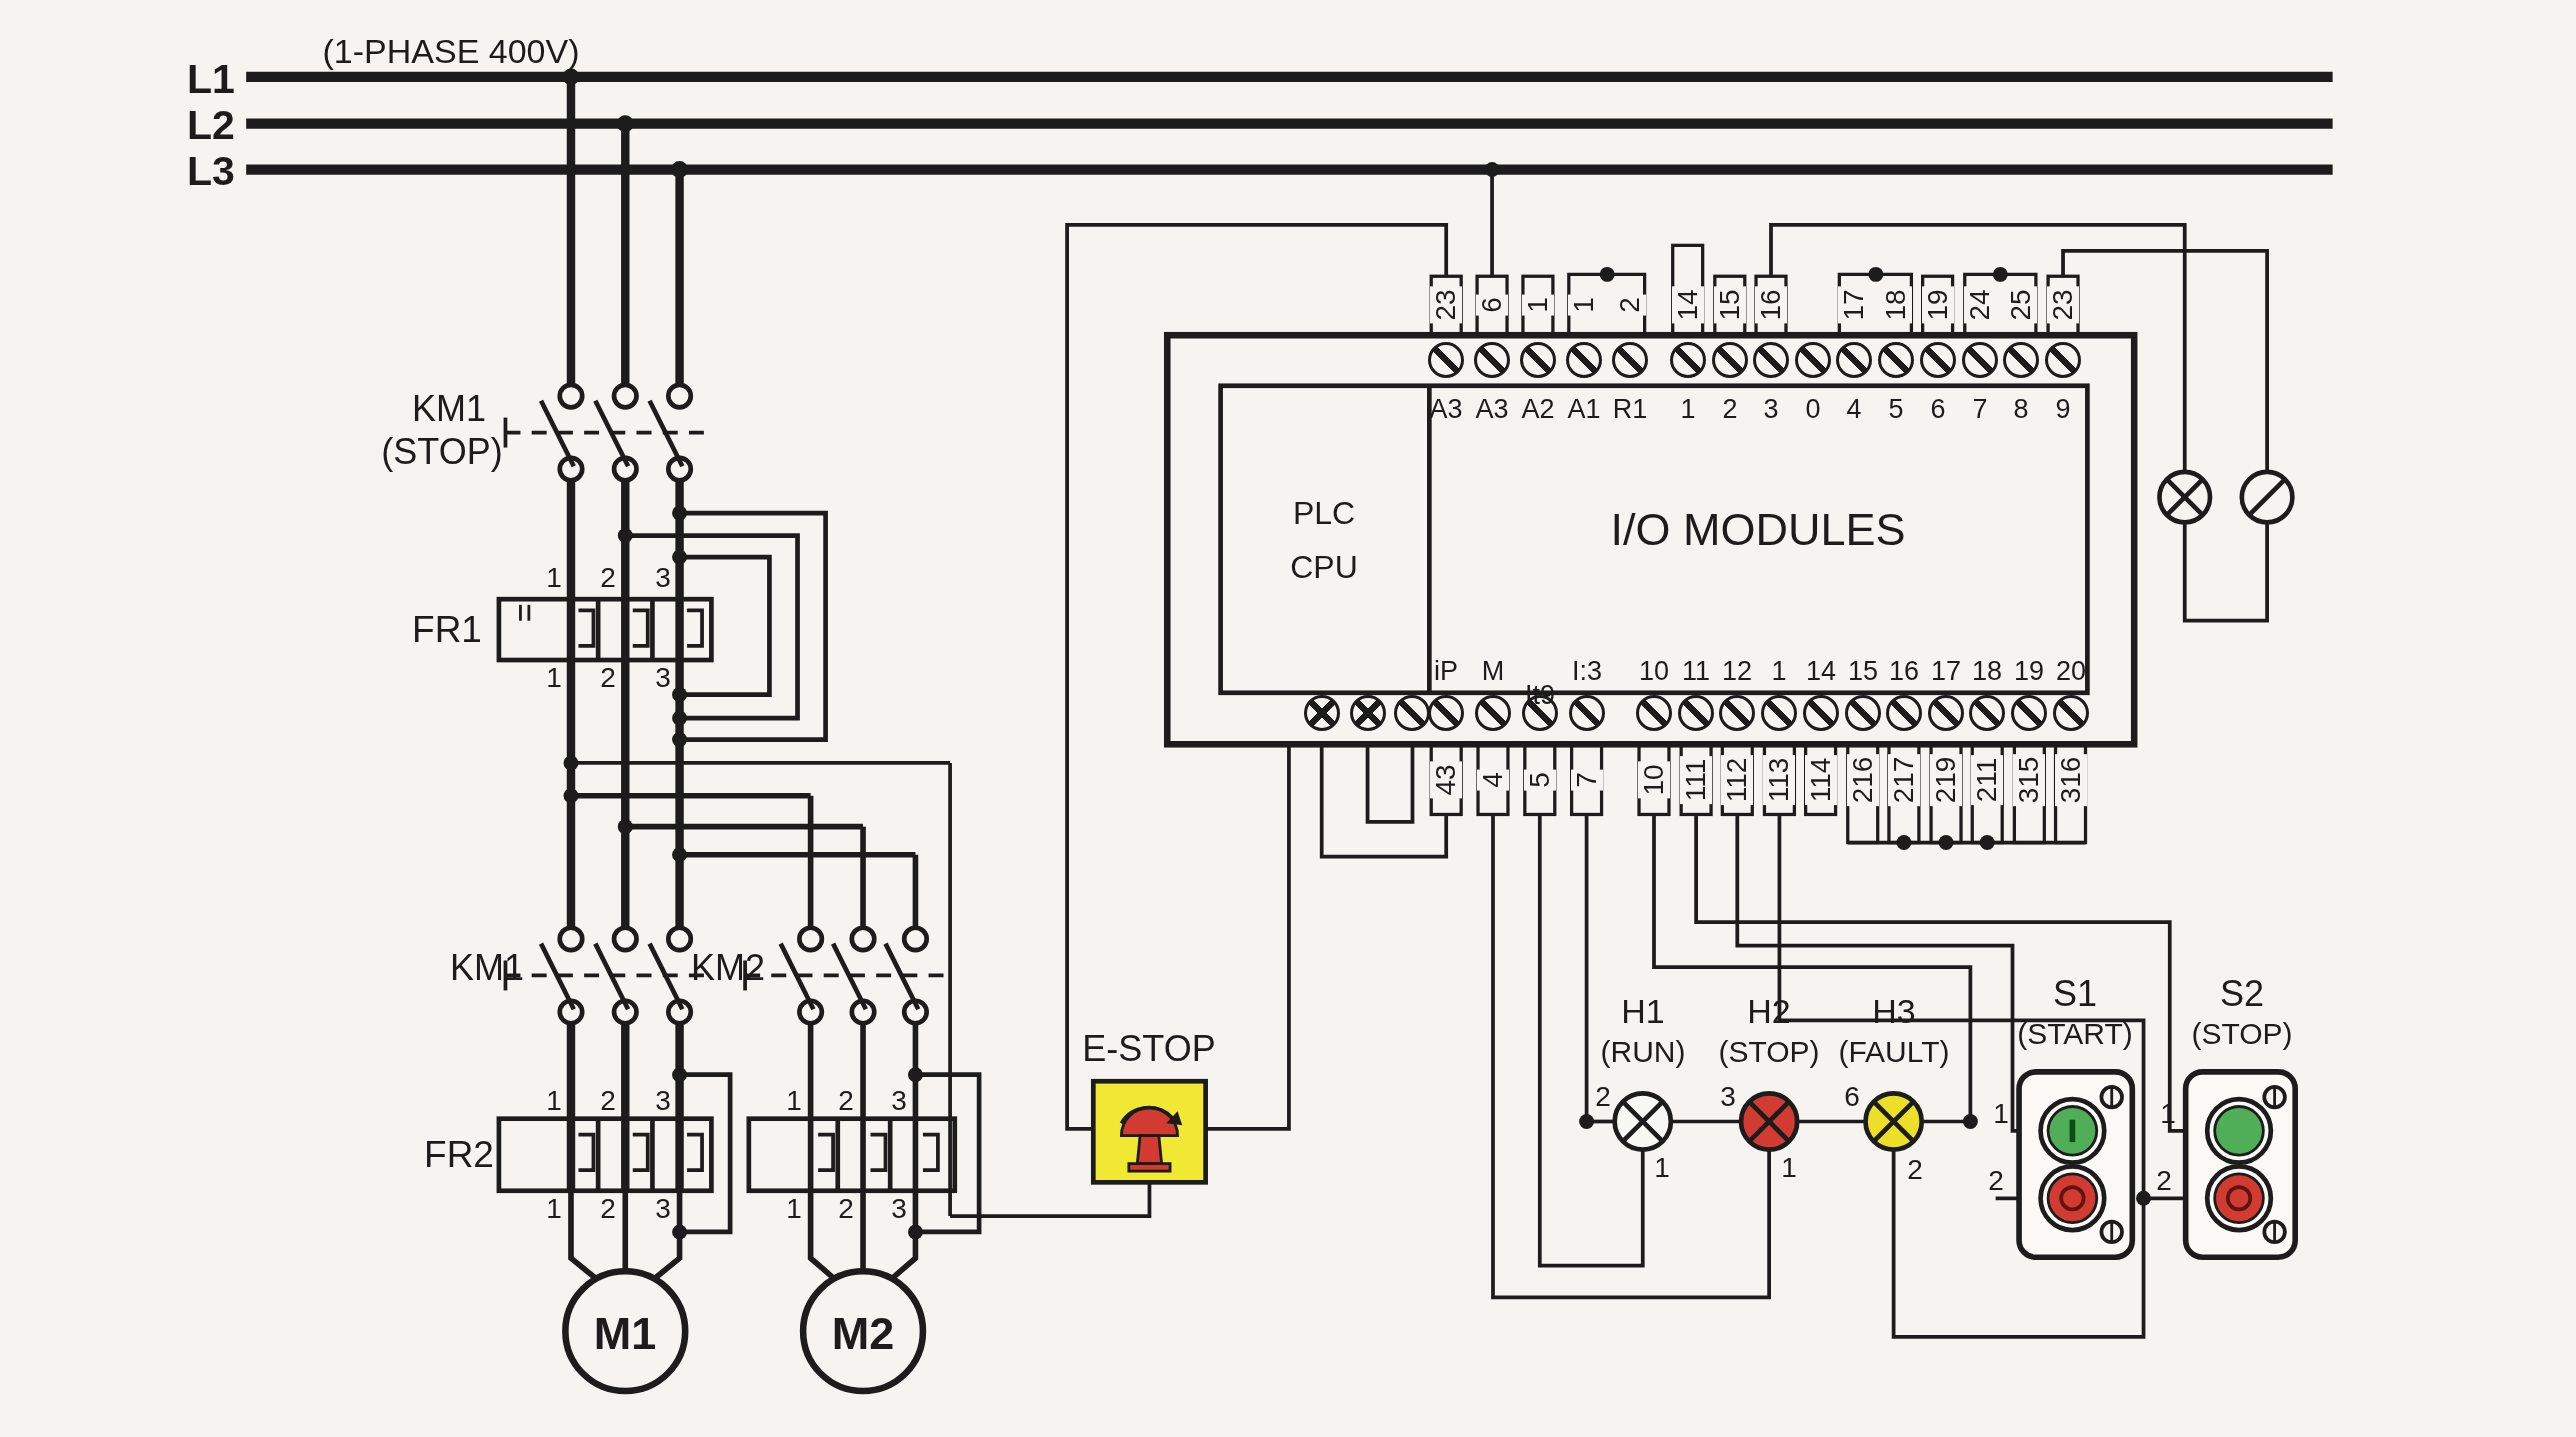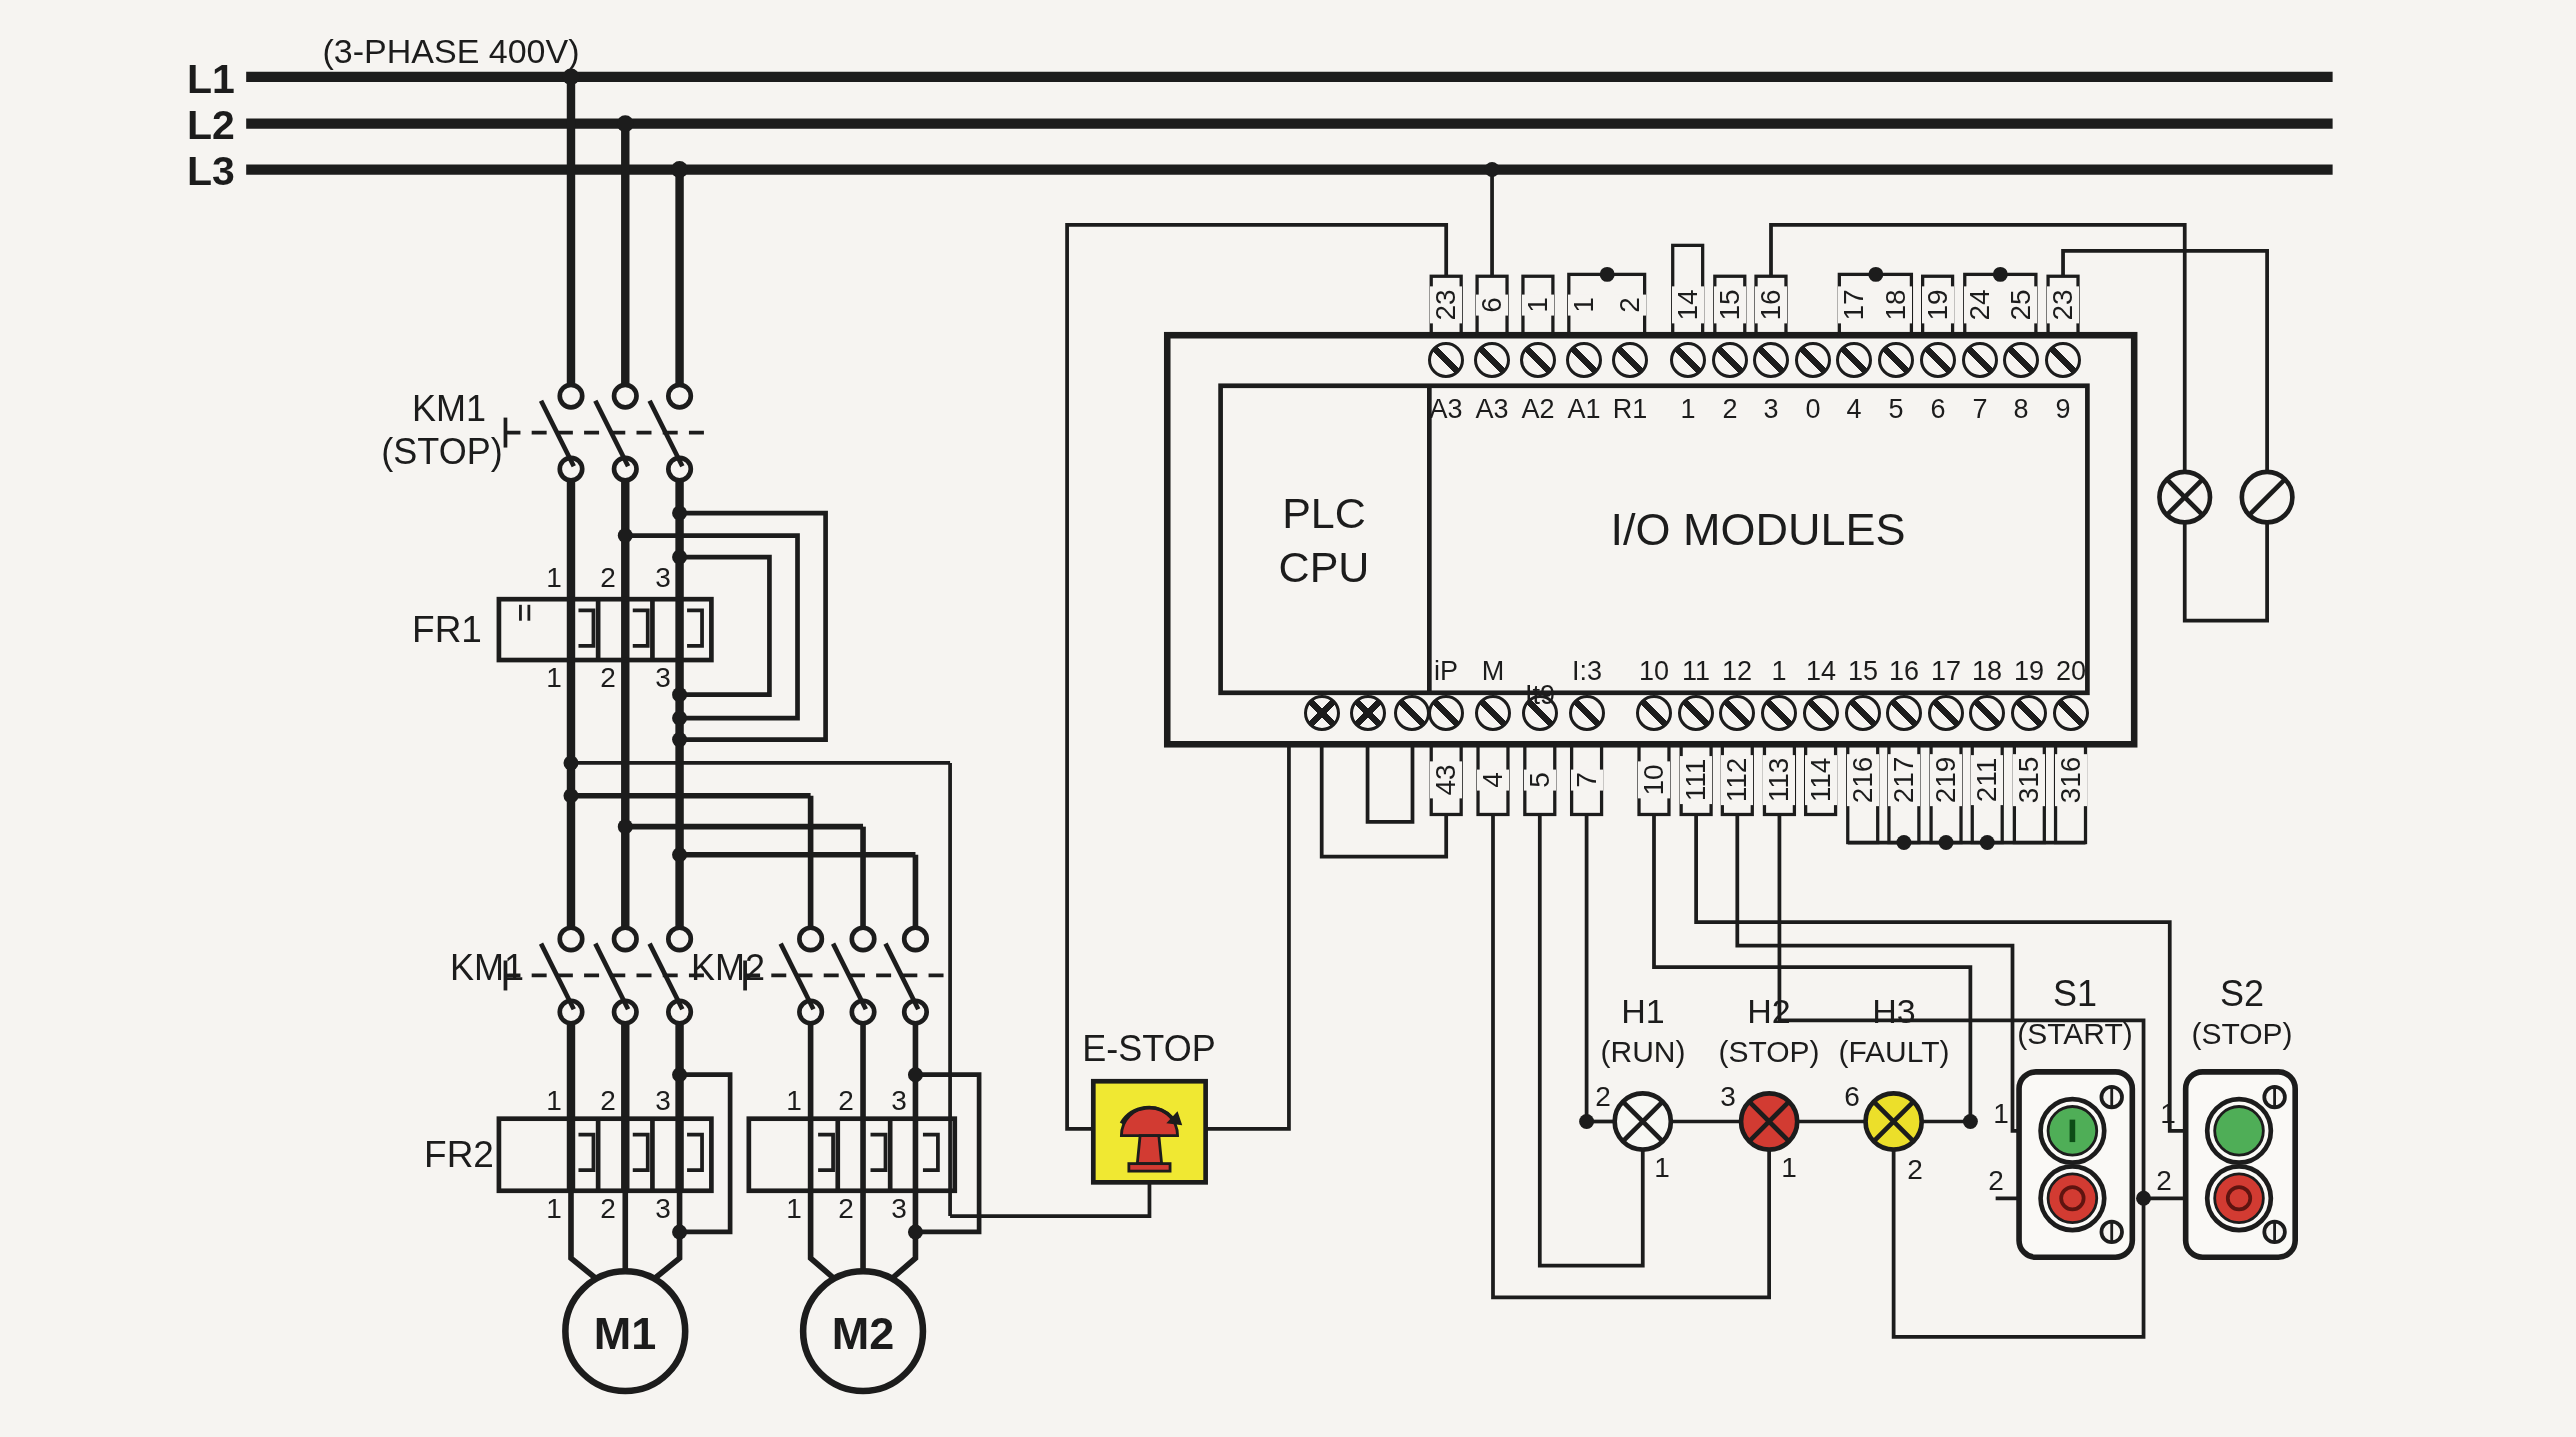--- a/index.html
+++ b/index.html
@@ -1,20 +1,20 @@
 <!DOCTYPE html>
 <html style="font-size:15px"><head>
 <meta charset="utf-8">
 <style>
   html,body{margin:0;padding:0;background:#efece8;}
   #stage{position:relative;width:2576px;height:1438px;background:#f6f4f1;overflow:hidden;
          font-family:"Liberation Sans","DejaVu Sans",sans-serif;color:#1c1c1c;}
   #wires{position:absolute;left:0;top:0;}
   .lbl{position:absolute;transform:translate(-50%,-50%);white-space:nowrap;line-height:1;} .f32{font-size:30px;} .f36{font-size:34px;}
-  .f38{font-size:36px;} .f40{font-size:37px;} .f44{font-size:41px;} .f46{font-size:43px;text-align:center;} .f48{font-size:45px;}
+  .f38{font-size:36px;} .f40{font-size:37px;} .f44{font-size:41px;} .f46{font-size:32px;text-align:center;} .f48{font-size:45px;}
   .bold{font-weight:700;}
   .tlabel{position:absolute;transform:translate(-50%,-50%);font-size:28px;white-space:nowrap;}
   .ilabel{position:absolute;transform:translate(-50%,-50%);font-size:27px;white-space:nowrap;}
   .vnum{position:absolute;transform:translate(-50%,-50%) rotate(-90deg);font-size:28px;
         background:#f6f4f1;padding:0 2.8px;white-space:nowrap;}
   #top-stubs .vnum{top:305px;} #bot-stubs .vnum{top:780px;}
   .screw{position:absolute;width:36px;height:36px;border:3.7px solid #1c1c1c;border-radius:50%;
          transform:translate(-50%,-50%);box-sizing:border-box;
          background:linear-gradient(45deg,transparent 43%,#1c1c1c 43%,#1c1c1c 57%,transparent 57%);}
   .screw.cross{background:linear-gradient(45deg,transparent 43%,#1c1c1c 43%,#1c1c1c 57%,transparent 57%),
@@ -308,21 +308,21 @@
           <circle cx="2079" cy="900" r="8"></circle>
           <circle cx="2123" cy="900" r="8"></circle>
         <circle cx="2290" cy="1280" r="8"></circle>
       </g>
     </g>
   </svg>
 
   <div class="lbl f44 bold" style="left:211px;top:79px">L1</div>
   <div class="lbl f44 bold" style="left:211px;top:125px">L2</div>
   <div class="lbl f44 bold" style="left:211px;top:171px">L3</div>
-  <div class="lbl f36" style="left:451px;top:51px">(3-PHASE 400V)</div>
+  <div class="lbl f36" style="left:451px;top:51px">(1-PHASE 400V)</div>
 
   <div class="lbl f38" style="left:449px;top:409px">KM1</div>
   <div class="lbl f38" style="left:442px;top:452px">(STOP)</div>
   <div class="lbl f40" style="left:447px;top:629px">FR1</div>
   <div class="lbl f38" style="left:487px;top:968px">KM1</div>
   <div class="lbl f38" style="left:728px;top:968px">KM2</div>
   <div class="lbl f40" style="left:459px;top:1154px">FR2</div>
   <div class="lbl f48 bold" style="left:625px;top:1333px">M1</div>
   <div class="lbl f48 bold" style="left:863px;top:1333px">M2</div>
   <div class="lbl f38" style="left:1149px;top:1049px">E-STOP</div>

